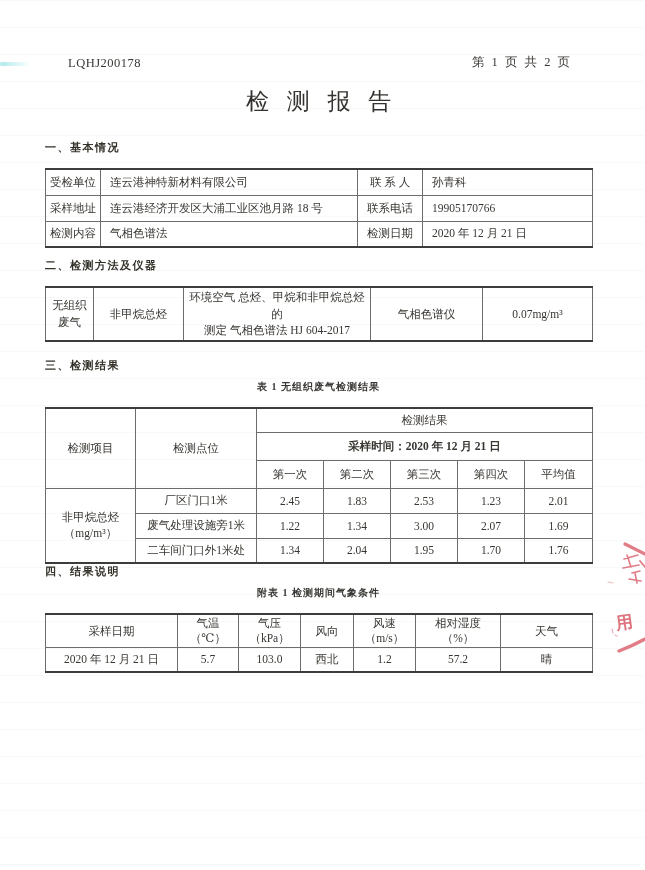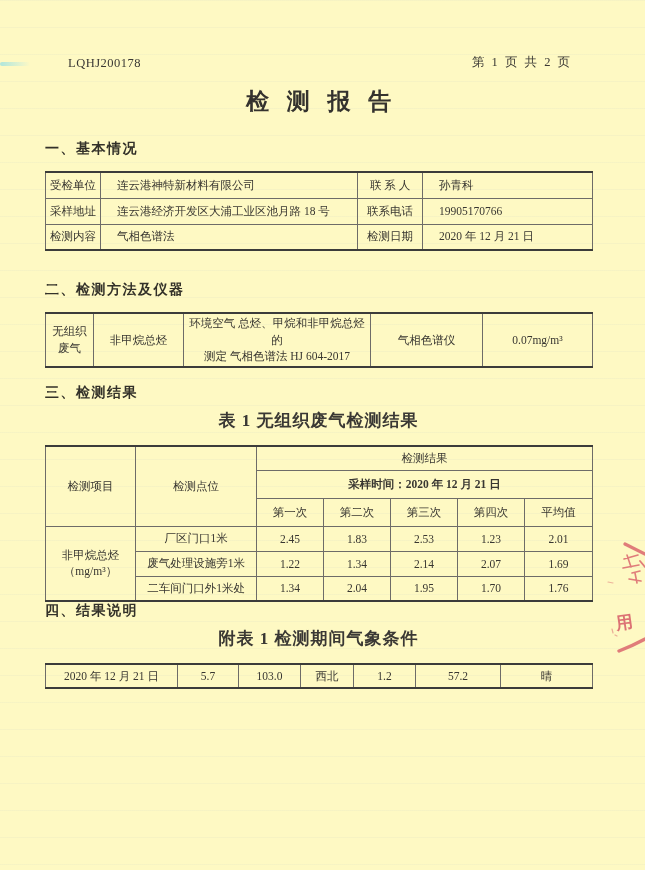--- a/index.html
+++ b/index.html
@@ -1,20 +1,20 @@
 <!DOCTYPE html>
 <html><head>
 <meta charset="utf-8">
 <style>
   html,body { margin:0; padding:0; background:#d8d8d8; }
   .page {
     position:relative;
     width:645px; height:870px;
     margin:0 auto;
-    background:#fef9c3;
+    background:#ffffff;
     overflow:hidden;
     font-family:"Liberation Serif","DejaVu Serif",serif;
     color:#3a3834;
   }
   
   .page::before{
     content:""; position:absolute; inset:0; pointer-events:none;
     background:repeating-linear-gradient(180deg,
       rgba(180,192,198,0.10) 0 1px, transparent 1px 27px);
   }
@@ -22,49 +22,49 @@
 
   .doc-header{
     display:flex; justify-content:space-between; align-items:flex-end;
     padding-top:54px; font-size:12.5px; letter-spacing:0.5px;
   }
   .report-no{ margin-left:23px; }
   .page-info{ margin-right:20px; letter-spacing:2px; }
 
   .doc-title{
     margin-top:15px; text-align:center;
-    font-size:23px; font-weight:bold; letter-spacing:6px; text-indent:6px;
+    font-size:23px; font-weight:normal; letter-spacing:6px; text-indent:6px;
     color:#34322e;
   }
 
   .sec-heading{
-    font-size:14px; font-weight:bold; letter-spacing:1.5px; color:#333129;
+    font-size:11px; font-weight:bold; letter-spacing:1.5px; color:#333129;
   }
   .h1{ margin-top:23px; }
-  .h2{ margin-top:30px; }
+  .h2{ margin-top:10px; }
   .h3{ margin-top:16px;font-family:Liberation Mono, monospace; }
   .h4{ }
 
   .tbl-title{
     margin-top:7px; text-align:center;
-    font-size:17px; font-weight:bold; letter-spacing:1px;
+    font-size:10px; font-weight:bold; letter-spacing:1px;
   }
 
   table.tbl{
     width:547px; table-layout:fixed; border-collapse:collapse;
     font-size:11.5px; color:#383631;
     border-top:2px solid #3c3c3a; border-bottom:2px solid #3c3c3a;
     margin-top:13px;
   }
   table.tbl td{
     border:1px solid #6e6c68;
     text-align:center; vertical-align:middle;
     padding:1px 4px; overflow:hidden;
   }
-  table.tbl .left{ text-align:left; padding-left:16px; }
+  table.tbl .left{ text-align:left; padding-left:9px; }
   .pre{ white-space:pre-line; line-height:1.45; }
 
   
   .basic-tbl tr{ height:26px; }
   
   .method-tbl{ margin-top:12px; }
   .method-tbl tr.hd{ height:41px; }
   .method-tbl tr.dt{ height:45px; }
   
   .result-tbl{ margin-top:4px; }
@@ -199,21 +199,21 @@
         <td>2.45</td>
         <td>1.83</td>
         <td>2.53</td>
         <td>1.23</td>
         <td>2.01</td>
       </tr>
       <tr class="rd">
         <td>废气处理设施旁1米</td>
         <td>1.22</td>
         <td>1.34</td>
-        <td>2.14</td>
+        <td>3.00</td>
         <td>2.07</td>
         <td>1.69</td>
       </tr>
       <tr class="rd">
         <td>二车间门口外1米处</td>
         <td>1.34</td>
         <td>2.04</td>
         <td>1.95</td>
         <td>1.70</td>
         <td>1.76</td>
@@ -228,20 +228,29 @@
       <colgroup>
           <col style="width:132px">
           <col style="width:61px">
           <col style="width:62px">
           <col style="width:53px">
           <col style="width:62px">
           <col style="width:85px">
           <col style="width:92px">
         </colgroup>
       <tbody>
+          <tr>
+        <td>采样日期</td>
+        <td>气温（℃）</td>
+        <td>气压（kPa）</td>
+        <td>风向</td>
+        <td>风速（m/s）</td>
+        <td>相对湿度（%）</td>
+        <td>天气</td>
+      </tr>
       <tr>
         <td>2020 年 12 月 21 日</td>
         <td>5.7</td>
         <td>103.0</td>
         <td>西北</td>
         <td>1.2</td>
         <td>57.2</td>
         <td>晴</td>
       </tr>
     </tbody>

